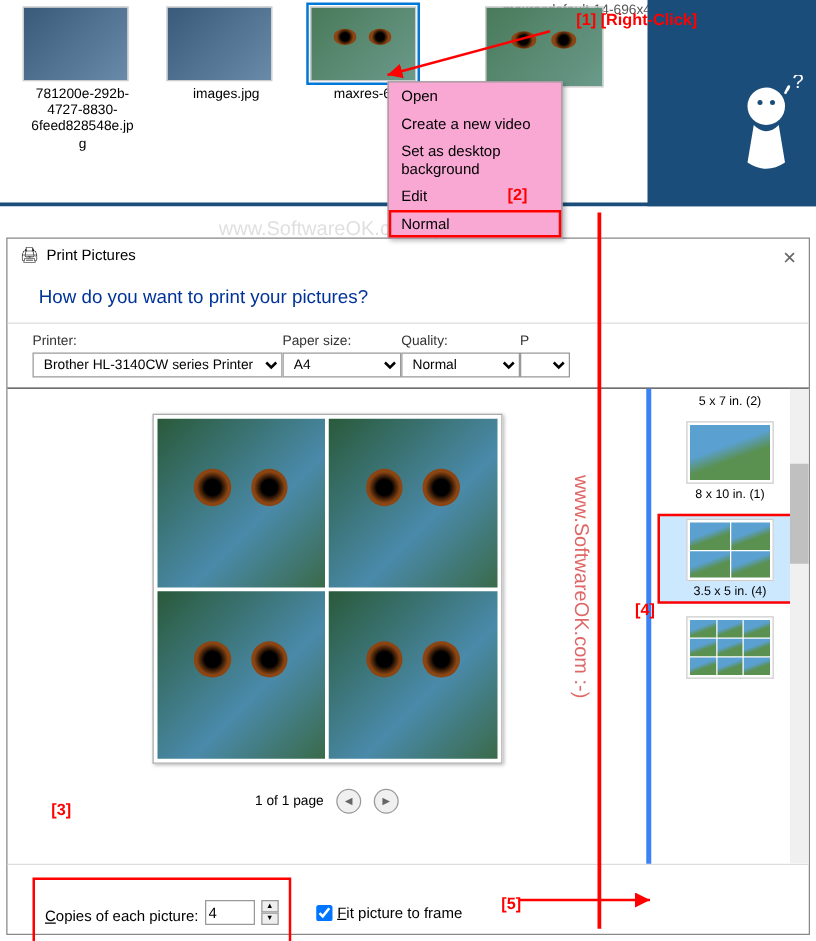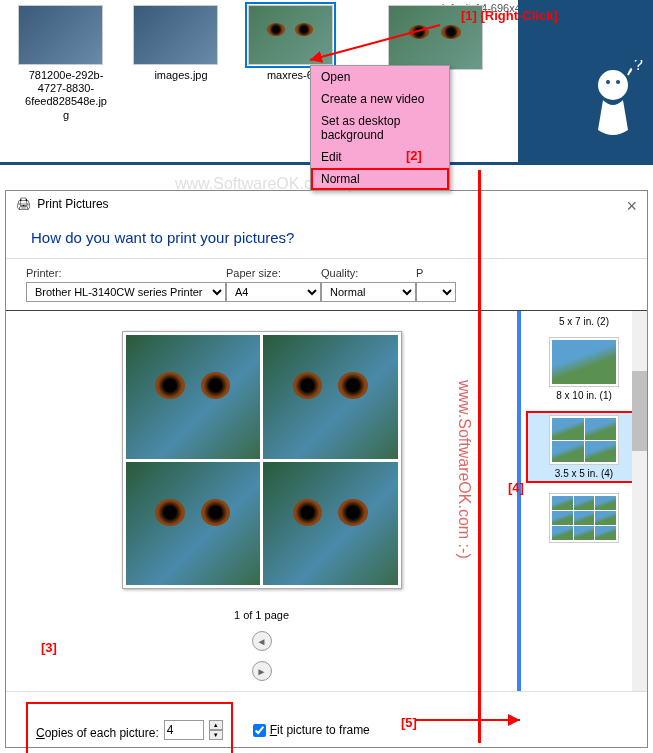--- a/index.html
+++ b/index.html
@@ -33,21 +33,21 @@
     .print-header { padding: 12px 25px; font-size: 15px; color: #003399; }
     .print-controls { display: flex; gap: 0; padding: 8px 20px; border-top: 1px solid #ddd; border-bottom: 1px solid #404040; }
     .print-controls .group { display: flex; flex-direction: column; gap: 3px; }
     .print-controls label { font-size: 11px; color: #333; }
     .print-controls select { font-size: 11px; padding: 2px 4px; border: 1px solid #999; background: #fff; }
     
     .print-body { display: flex; height: 380px; }
     .preview-area { flex: 1; display: flex; flex-direction: column; align-items: center; padding: 10px; }
     .preview-page { width: 280px; height: 280px; border: 1px solid #aaa; box-shadow: 1px 1px 3px rgba(0,0,0,0.3); display: grid; grid-template-columns: 1fr 1fr; grid-template-rows: 1fr 1fr; gap: 3px; padding: 3px; margin-top: 10px; }
     .preview-page .cell { background: linear-gradient(135deg, #2a5a3a 0%, #4a8aaa 60%, #3a6a4a 100%); position: relative; }
-    .preview-nav { margin-top: 20px; display: flex; align-items: center; gap: 10px; font-size: 11px; flex-direction: column; }
+    .preview-nav { margin-top: 20px; display: flex; align-items: center; gap: 10px; font-size: 11px; }
     .nav-btn { width: 20px; height: 20px; border: 1px solid #999; border-radius: 50%; background: #f0f0f0; display: flex; align-items: center; justify-content: center; font-size: 10px; color: #666; }
     
     .layout-pane { width: 130px; border-left: 4px solid #3b82f6; overflow-y: auto; padding: 5px; position: relative; }
     .layout-option { text-align: center; margin-bottom: 10px; font-size: 10px; cursor: default; }
     .layout-option .layout-thumb { width: 70px; height: 50px; margin: 0 auto 3px; border: 1px solid #ccc; background: #fff; display: grid; gap: 1px; padding: 2px; }
     .layout-option.selected { background: #cce8ff; padding: 3px; border: 1px solid #0078d7; }
     .layout-option.highlighted { border: 2px solid red; padding: 2px; }
     .layout-thumb .lc { background: linear-gradient(160deg, #5aa0d0 40%, #5a9050 60%); }
     .scrollbar-sim { position: absolute; right: 0; top: 0; bottom: 0; width: 15px; background: #f0f0f0; }
     .scrollbar-thumb { background: #c0c0c0; width: 100%; height: 80px; margin-top: 60px; }

